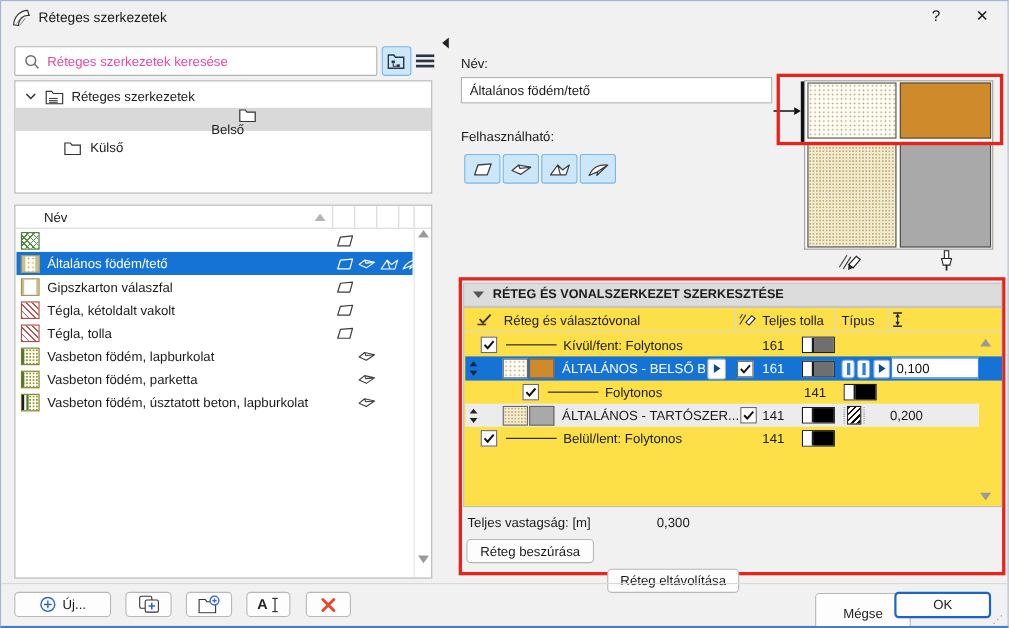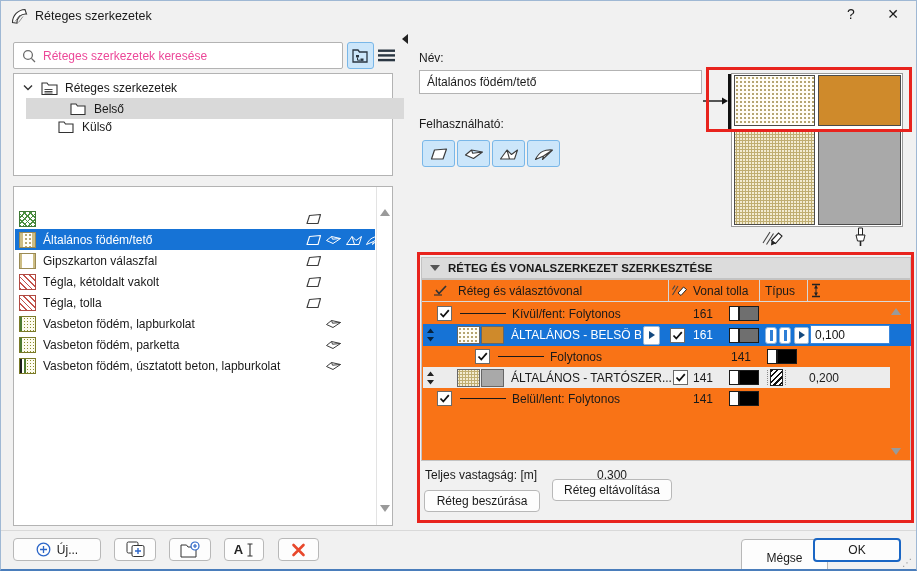--- a/index.html
+++ b/index.html
@@ -85,40 +85,49 @@
           </svg>
         </span>
       <span style="margin-left:8px;display:flex;">
           <svg width="17" height="14" viewBox="0 0 17 14">
             <path d="M1 2 h5 l1.5 2 H16 v9.5 H1 Z" fill="#fff" stroke="#333" stroke-width="1.1"></path>
             <path d="M3.5 8.5 h8 M3.5 10.5 h8 M3.5 12 h8" stroke="#333" stroke-width="0.9"></path>
           </svg>
         </span>
       <span style="margin-left:7px;">Réteges szerkezetek</span>
     </div>
-    <div class="abs" style="left:12px;top:24px;width:378px;height:21px;background:#d9d9d9;display:flex;align-items:center;">
+    <div class="abs" style="left:0;top:24px;width:378px;height:21px;background:#d9d9d9;display:flex;align-items:center;flex-direction:column;">
       <span style="margin-left:44px;display:flex;">
           <svg width="16" height="13" viewBox="0 0 16 13">
             <path d="M1 2 h5 l1.5 2 H15 v8.5 H1 Z" fill="#fff" stroke="#333" stroke-width="1.1"></path>
           </svg>
         </span>
       <span style="margin-left:8px;">Belső</span>
     </div>
-    <div class="abs" style="left:0;top:46px;width:378px;height:21px;display:flex;align-items:flex-start;">
+    <div class="abs" style="left:0;top:46px;width:378px;height:21px;display:flex;align-items:flex-end;">
       <span style="margin-left:44px;display:flex;">
           <svg width="16" height="13" viewBox="0 0 16 13">
             <path d="M1 2 h5 l1.5 2 H15 v8.5 H1 Z" fill="#fff" stroke="#333" stroke-width="1.1"></path>
           </svg>
         </span>
       <span style="margin-left:8px;">Külső</span>
     </div>
   </div>
 
   <div class="abs whitebox" style="left:12px;top:185px;width:380px;height:340px;">
 
+    <div class="abs" style="left:0;top:0;width:378px;height:21px;border-bottom:1px solid #d7d7d7;">
+      <span class="abs lbl" style="left:26px;top:4px;">Név</span>
+      <span class="abs" style="left:272px;top:7px;width:0;height:0;border-left:5px solid transparent;border-right:5px solid transparent;border-bottom:7px solid #b5b5b5;"></span>
+      <span class="colsep" style="left:288px;"></span>
+        <span class="colsep" style="left:308px;"></span>
+        <span class="colsep" style="left:328px;"></span>
+        <span class="colsep" style="left:348px;"></span>
+        <span class="colsep" style="left:362px;"></span>
+    </div>
 
     <div class="row" style="top:21px;">
       <span class="sw pat-green-cross" style="margin-left:4px;border-color:#3f7a36;"></span>
       <span class="abs" style="left:290px;top:5px;color:#3c3c3c;"><svg width="17" height="12" viewBox="0 0 17 12">
             <path d="M2 10.5 L4.5 2.5 L15.5 1.5 L13 10.5 Z" fill="none" stroke="currentColor" stroke-width="1.1" stroke-linejoin="round"></path>
           </svg></span>
     </div>
 
     <div class="row sel" style="top:42px;">
       <span class="sw pat-dots-sparse" style="margin-left:4px;border-color:#9a8a54;box-shadow:inset 3px 0 #cdbd84, inset -3px 0 #cdbd84;"></span>
@@ -294,37 +303,37 @@
       </svg>
   </span>
 
   <div class="abs redrect" style="left:416px;top:251px;width:497px;height:271px;"></div>
 
   <div class="abs" style="left:420px;top:256px;width:490px;height:22px;background:#dcdcdc;border:1px solid #c3c3c3;display:flex;align-items:center;gap:8px;padding:0 8px;">
     <span style="width:0;height:0;border-left:5px solid transparent;border-right:5px solid transparent;border-top:6px solid #555;"></span>
     <span style="font-weight:bold;font-size:11.5px;">RÉTEG ÉS VONALSZERKEZET SZERKESZTÉSE</span>
   </div>
 
-  <div class="abs" style="left:420px;top:278px;width:490px;height:182px;background:#f97316;border:1px solid #c3c3c3;">
+  <div class="abs" style="left:420px;top:278px;width:490px;height:182px;background:#fde047;border:1px solid #c3c3c3;">
 
     <div class="abs" style="left:0;top:0;width:488px;height:22px;border-bottom:1px solid #d9d9d9;">
       <span class="abs" style="left:11px;top:4px;display:flex;">
           <svg width="16" height="13" viewBox="0 0 16 13">
             <path d="M3 6 L6 9.5 L13 2" fill="none" stroke="#333" stroke-width="1.7"></path>
             <path d="M1 11 H9" stroke="#333" stroke-width="1.2"></path>
           </svg>
         </span>
       <span class="abs lbl" style="left:36px;top:4px;">Réteg és választóvonal</span>
       <span class="abs" style="left:249px;top:4px;display:flex;">
           <svg width="17" height="13" viewBox="0 0 17 13">
             <path d="M1.5 11 L7 2 M1.5 5.5 L4 1.5" stroke="#444" stroke-width="1.1"></path>
             <path d="M7 9 L12.5 3 L15.5 5.5 L10 11.5 Z" fill="#fff" stroke="#222"></path>
           </svg>
         </span>
-      <span class="abs lbl" style="left:271px;top:4px;">Vonal tolla</span>
+      <span class="abs lbl" style="left:271px;top:4px;">Teljes tolla</span>
       <span class="abs lbl" style="left:343px;top:4px;">Típus</span>
       <span class="abs" style="left:389px;top:3px;display:flex;">
           <svg width="10" height="15" viewBox="0 0 10 15">
             <path d="M1 1.5 H9 M1 13.5 H9" stroke="#222" stroke-width="1.4"></path>
             <path d="M5 2.5 V12.5" stroke="#222"></path>
             <path d="M5 2 L3 5.5 H7 Z M5 13 L3 9.5 H7 Z" fill="#222"></path>
           </svg>
         </span>
       <span class="colsep" style="left:246px;"></span>
         <span class="colsep" style="left:337px;"></span>
@@ -439,21 +448,21 @@
 
     <span class="tri-up abs" style="left:469px;top:28px;"></span>
     <span class="tri-down abs" style="left:469px;top:168px;"></span>
   </div>
 
   <span class="abs lbl" style="left:424px;top:467px;">Teljes vastagság: [m]</span>
   <span class="abs lbl" style="left:596px;top:467px;">0,300</span>
   <div class="abs btn" style="left:423px;top:489px;width:116px;height:22px;">
     <span>Réteg beszúrása</span>
   </div>
-  <div class="abs btn" style="left:551px;top:478px;width:120px;height:22px;">
+  <div class="abs btn" style="left:551px;top:516px;width:120px;height:22px;">
     <span>Réteg eltávolítása</span>
   </div>
 
   <div class="abs hline" style="left:0;top:529px;width:917px;"></div>
   <div class="abs btn" style="left:712px;top:538px;width:87px;height:38px;margin-left:28px;">
     <span>Mégse</span>
   </div>
   <div class="abs btn" style="left:812px;top:537px;width:88px;height:24px;border:2px solid #1a66c4;">
     <span>OK</span>
   </div>

